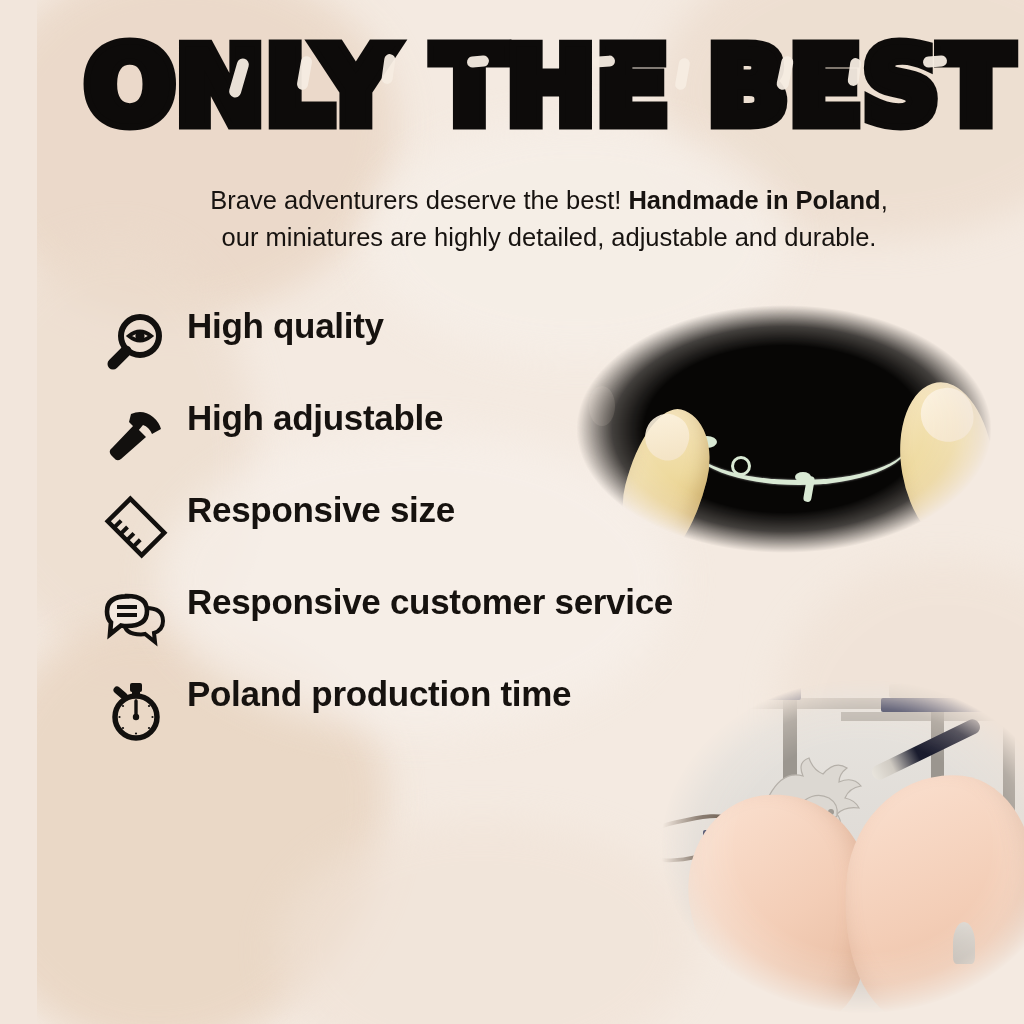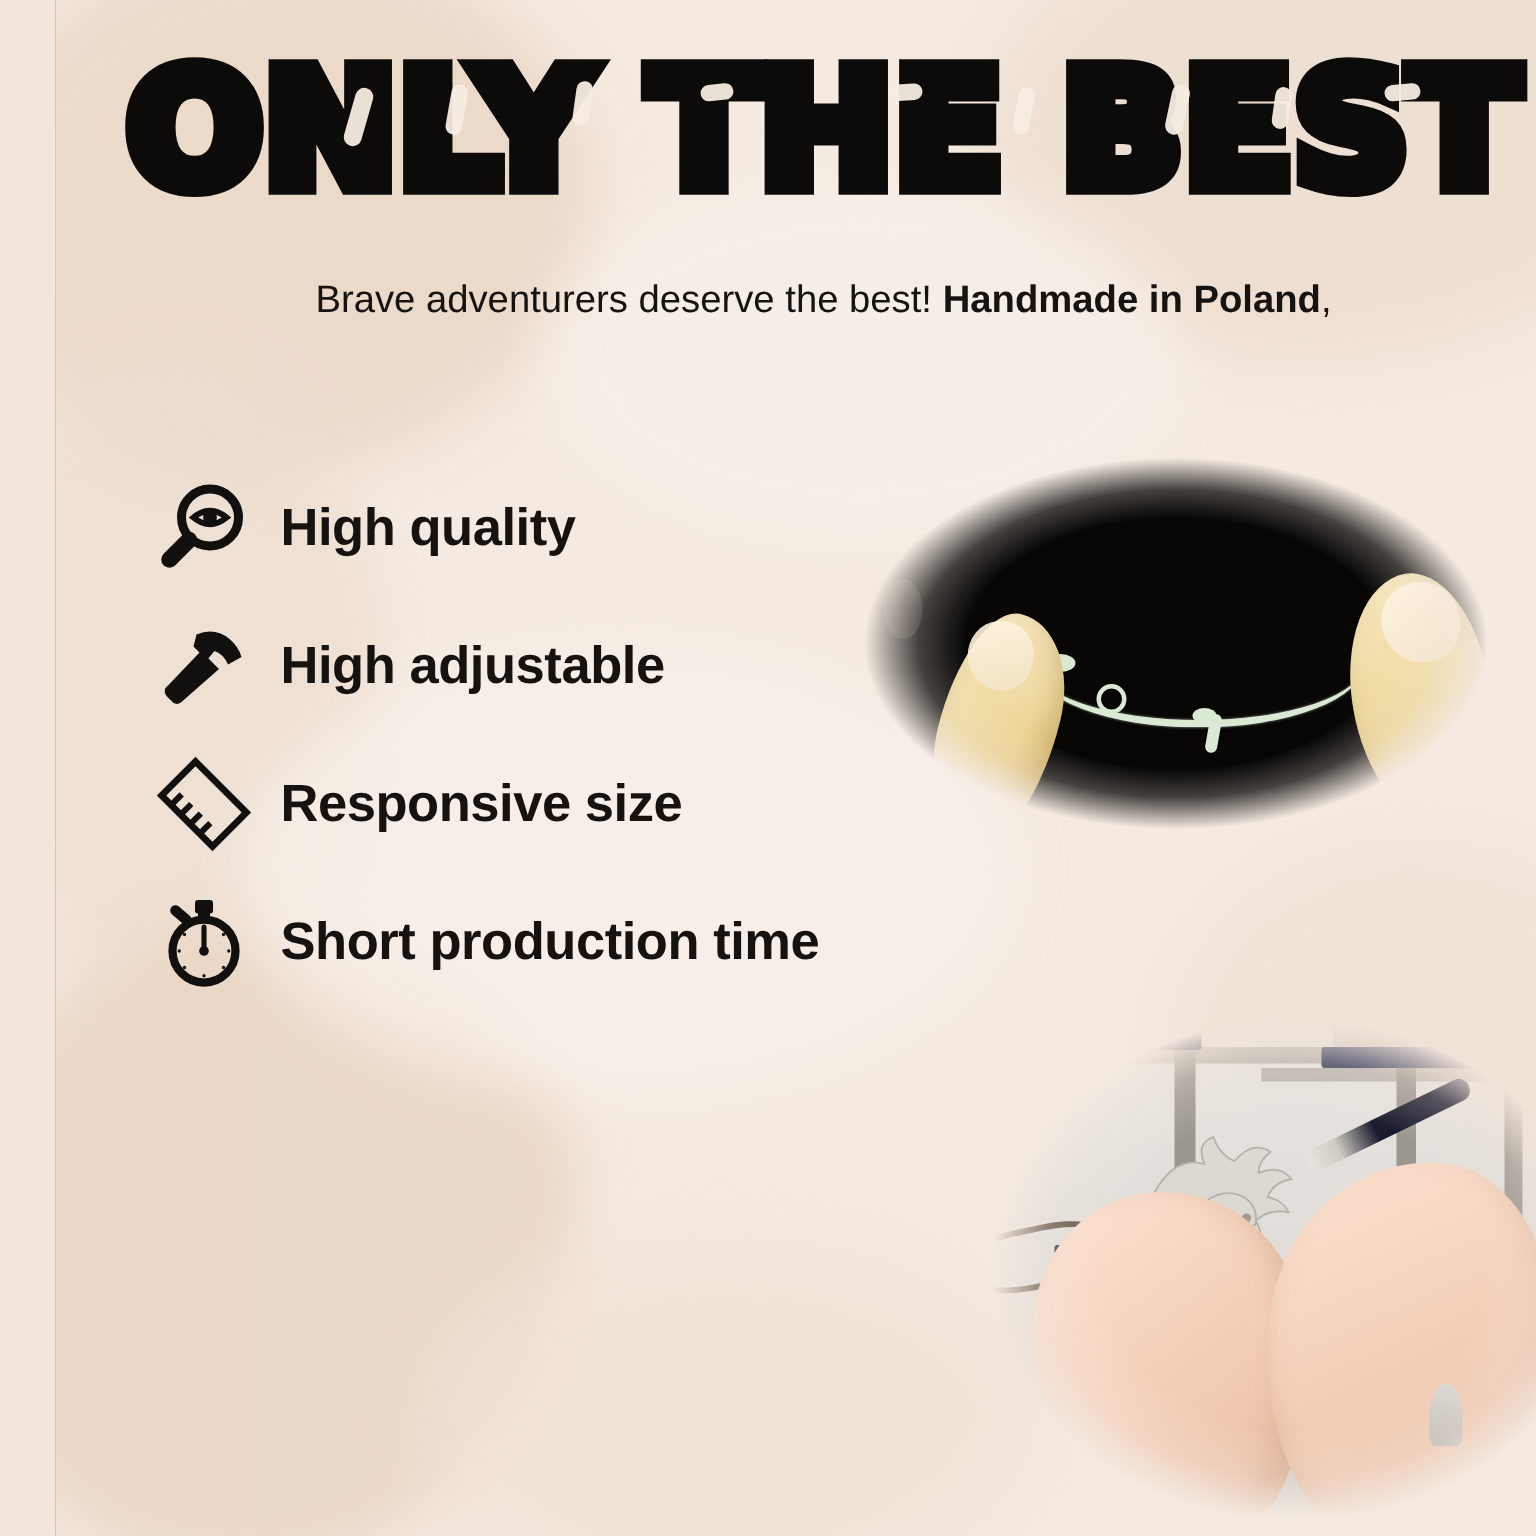--- a/index.html
+++ b/index.html
@@ -41,21 +41,21 @@
   
   .subtitle{
     position:absolute;left:0;top:182px;width:1024px;text-align:center;
     font-family:"Liberation Sans",sans-serif;
     font-size:25.5px;line-height:1.45;color:#171310;
   }
   .subtitle b{font-weight:bold;}
 
   
   .features{position:absolute;left:62px;top:306px;width:700px;}
-  .feat{position:relative;height:92px;display:flex;align-items:center;}
+  .feat{position:relative;height:92px;display:flex;align-items:flex-start;}
   .feat .ico{width:74px;height:74px;flex:0 0 74px;display:flex;align-items:center;justify-content:center;}
   .feat .ico svg{display:block;}
   .feat .lbl{
     margin-left:14px;
     font-family:"Liberation Sans",sans-serif;
     font-weight:bold;font-size:35px;letter-spacing:-.3px;color:#16120f;
     white-space:nowrap;
   }
 
   
@@ -142,20 +142,21 @@
   <div class="gloss" style="left:346px;top:54px;width:11px;height:30px;transform:rotate(8deg);"></div>
   <div class="gloss" style="left:430px;top:56px;width:22px;height:11px;transform:rotate(-6deg);"></div>
   <div class="gloss" style="left:556px;top:56px;width:22px;height:11px;transform:rotate(-4deg);"></div>
   <div class="gloss" style="left:640px;top:58px;width:11px;height:32px;transform:rotate(10deg);"></div>
   <div class="gloss" style="left:742px;top:56px;width:12px;height:34px;transform:rotate(12deg);"></div>
   <div class="gloss" style="left:812px;top:58px;width:11px;height:28px;transform:rotate(8deg);"></div>
   <div class="gloss" style="left:886px;top:56px;width:24px;height:11px;transform:rotate(-5deg);"></div>
 
   <div class="subtitle">
     <span><span>Brave adventurers deserve the best! </span><b>Handmade in Poland</b><span>,</span></span><br>
+    <span>our miniatures are highly detailed, adjustable and durable.</span>
   </div>
 
   <div class="features">
 
     <div class="feat">
       <span class="ico">
         <svg width="64" height="64" viewBox="0 0 64 64">
           <circle cx="36" cy="25" r="19" fill="none" stroke="#12100e" stroke-width="6"></circle>
           <path d="M22 40 L9 53" stroke="#12100e" stroke-width="11" stroke-linecap="round"></path>
           <path d="M25 25 q11 -9 22 0 q-11 9 -22 0 z" fill="none" stroke="#12100e" stroke-width="4"></path>
@@ -180,20 +181,30 @@
         <svg width="64" height="64" viewBox="0 0 64 64">
           <g transform="rotate(-45 32 32)">
             <rect x="16" y="8" width="32" height="48" fill="none" stroke="#12100e" stroke-width="4.5"></rect>
             <path d="M16 17 h10 M16 26 h10 M16 35 h10 M16 44 h10" stroke="#12100e" stroke-width="4"></path>
           </g>
         </svg>
       </span>
       <span class="lbl">Responsive size</span>
     </div>
 
+    <div class="feat">
+      <span class="ico">
+        <svg width="64" height="64" viewBox="0 0 64 64">
+          <path d="M42 21 q17 0 17 13 q0 9 -9 12 l1 9 -10 -8 q-2 .4 -4 .4 q-17 0 -17 -13 q0 -13 17 -13 z" fill="none" stroke="#12100e" stroke-width="4"></path>
+          <path d="M23 9 q20 0 20 15 q0 15 -20 15 q-3 0 -6 -.6 l-11 9 1 -12 q-4 -4 -4 -11 q0 -15 20 -15 z" fill="#f3e8de" stroke="#12100e" stroke-width="4.6"></path>
+          <path d="M13 20 h20 M13 28 h20" stroke="#12100e" stroke-width="4"></path>
+        </svg>
+      </span>
+      <span class="lbl">Responsive customer service</span>
+    </div>
 
     <div class="feat">
       <span class="ico">
         <svg width="64" height="64" viewBox="0 0 64 64">
           <rect x="26" y="4" width="12" height="9" rx="2" fill="#12100e"></rect>
           <rect x="28" y="11" width="8" height="6" fill="#12100e"></rect>
           <path d="M13 11 l7 6" stroke="#12100e" stroke-width="7" stroke-linecap="round"></path>
           <circle cx="32" cy="38" r="21" fill="none" stroke="#12100e" stroke-width="5.5"></circle>
           <path d="M32 38 V22" stroke="#12100e" stroke-width="3.4" stroke-linecap="round"></path>
           <circle cx="32" cy="38" r="3.2" fill="#12100e"></circle>
@@ -202,21 +213,21 @@
               <circle cx="45" cy="27" r="1.1"></circle>
             <circle cx="48.5" cy="38" r="1.1"></circle>
               <circle cx="45" cy="49" r="1.1"></circle>
             <circle cx="32" cy="54.5" r="1.1"></circle>
               <circle cx="19" cy="49" r="1.1"></circle>
             <circle cx="15.5" cy="38" r="1.1"></circle>
               <circle cx="19" cy="27" r="1.1"></circle>
           </g>
         </svg>
       </span>
-      <span class="lbl">Short production time</span>
+      <span class="lbl">Poland production time</span>
     </div>
 
 
   </div>
 
   <div class="photo photo-top">
     <div class="pt-mask">
       <div class="pt-black"></div>
       <div class="pt-speck" style="left:18px;top:62px;width:34px;height:26px;"></div>
       <div class="pt-speck" style="left:40px;top:110px;width:26px;height:40px;"></div>

